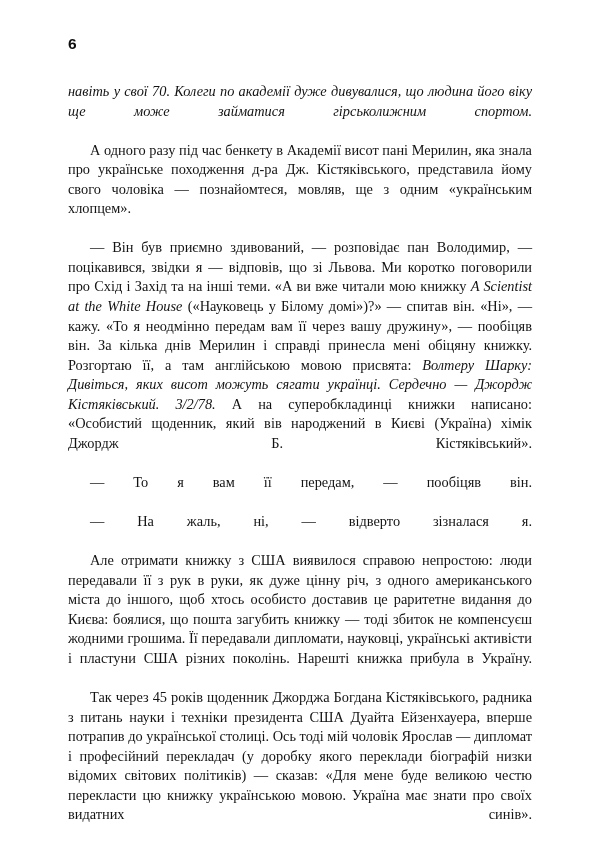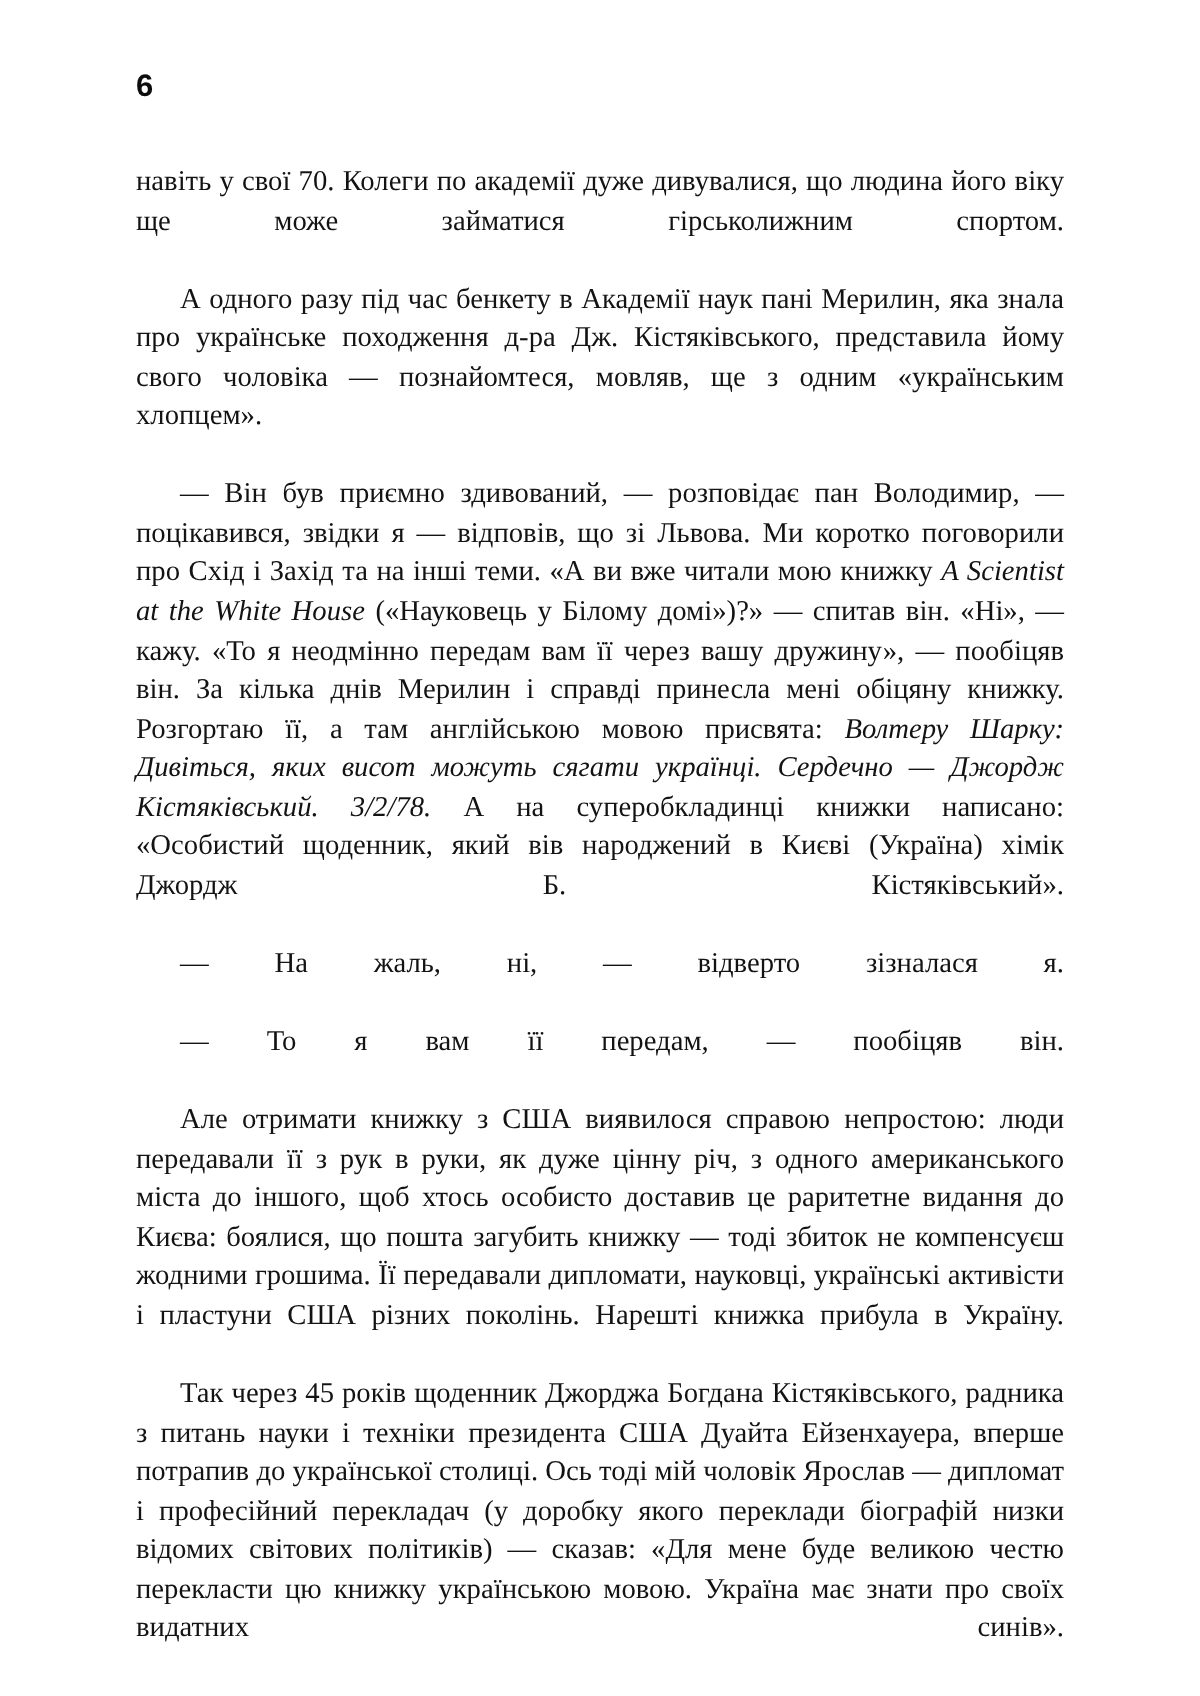--- a/index.html
+++ b/index.html
@@ -50,20 +50,21 @@
     text-align: justify;
     text-justify: inter-word;
     text-indent: 22px;
     hyphens: manual;
     word-spacing: -0.1px;
     color: #131313;
   }
 
   p.para.noindent {
     text-indent: 0;
+    font-style: italic;
   }
 
   .it {
     font-style: italic;
   }
 
   
   p.para::after {
     content: "";
     display: inline-block;
@@ -72,22 +73,22 @@
 </style>
 </head>
 <body>
 
 <div class="page">
 
   <div class="folio">6</div>
 
   <div class="textblock">
     <p class="para noindent"><span>навіть у свої 70. Колеги по академії дуже дивувалися, що людина його віку ще може займатися гірськолижним спортом.</span></p>
-    <p class="para"><span>А одного разу під час бенкету в Академії наук пані Мерилин, яка знала про українське походження д-ра Дж. Кістяківського, представила йому свого чоловіка — познайомтеся, мовляв, ще з одним «українським хлопцем».</span></p>
+    <p class="para"><span>А одного разу під час бенкету в Академії висот пані Мерилин, яка знала про українське походження д-ра Дж. Кістяківського, представила йому свого чоловіка — познайомтеся, мовляв, ще з одним «українським хлопцем».</span></p>
     <p class="para"><span>— Він був приємно здивований, — розповідає пан Володимир, — поцікавився, звідки я — відповів, що зі Львова. Ми коротко поговорили про Схід і Захід та на інші теми. «А ви вже читали мою книжку </span><span class="it">A Scientist at the White House</span><span> («Науковець у Білому домі»)?» — спитав він. «Ні», — кажу. «То я неодмінно передам вам її через вашу дружину», — пообіцяв він. За кілька днів Мерилин і справді принесла мені обіцяну книжку. Розгортаю її, а там англійською мовою присвята: </span><span class="it">Волтеру Шарку: Дивіться, яких висот можуть сягати українці. Сердечно — Джордж Кістяківський. 3/2/78.</span><span> А на суперобкладинці книжки написано: «Особистий щоденник, який вів народжений в Києві (Україна) хімік Джордж Б. Кістяківський».</span></p>
+    <p class="para"><span>— То я вам її передам, — пообіцяв він.</span></p>
     <p class="para"><span>— На жаль, ні, — відверто зізналася я.</span></p>
-    <p class="para"><span>— То я вам її передам, — пообіцяв він.</span></p>
     <p class="para"><span>Але отримати книжку з США виявилося справою непростою: люди передавали її з рук в руки, як дуже цінну річ, з одного американського міста до іншого, щоб хтось особисто доставив це раритетне видання до Києва: боялися, що пошта загубить книжку — тоді збиток не компенсуєш жодними грошима. Її передавали дипломати, науковці, українські активісти і пластуни США різних поколінь. Нарешті книжка прибула в Україну.</span></p>
     <p class="para"><span>Так через 45 років щоденник Джорджа Богдана Кістяківського, радника з питань науки і техніки президента США Дуайта Ейзенхауера, вперше потрапив до української столиці. Ось тоді мій чоловік Ярослав — дипломат і професійний перекладач (у доробку якого переклади біографій низки відомих світових політиків) — сказав: «Для мене буде великою честю перекласти цю книжку українською мовою. Україна має знати про своїх видатних синів».</span></p>
 
   </div>
 
 </div>
 
 </body></html>

